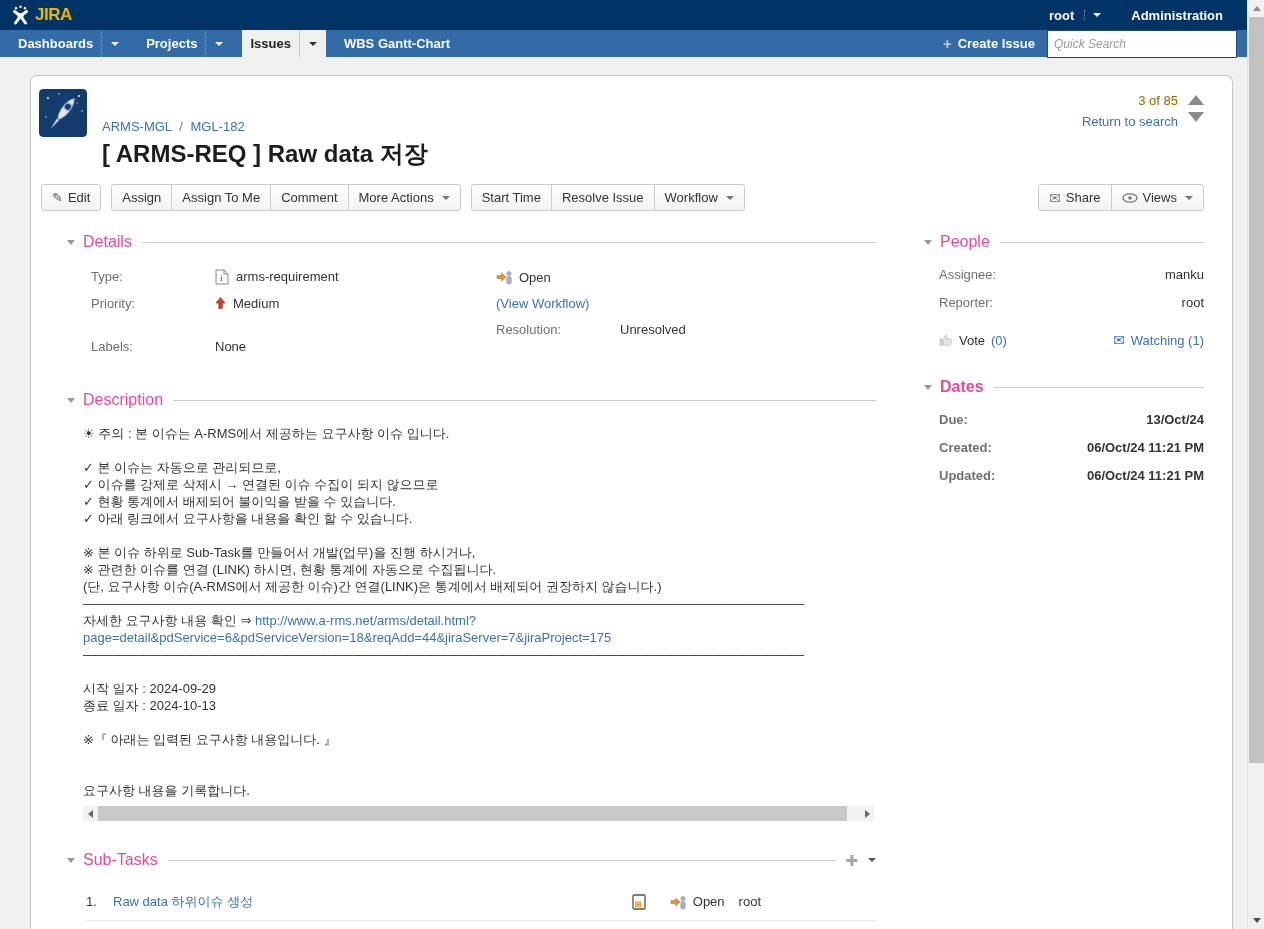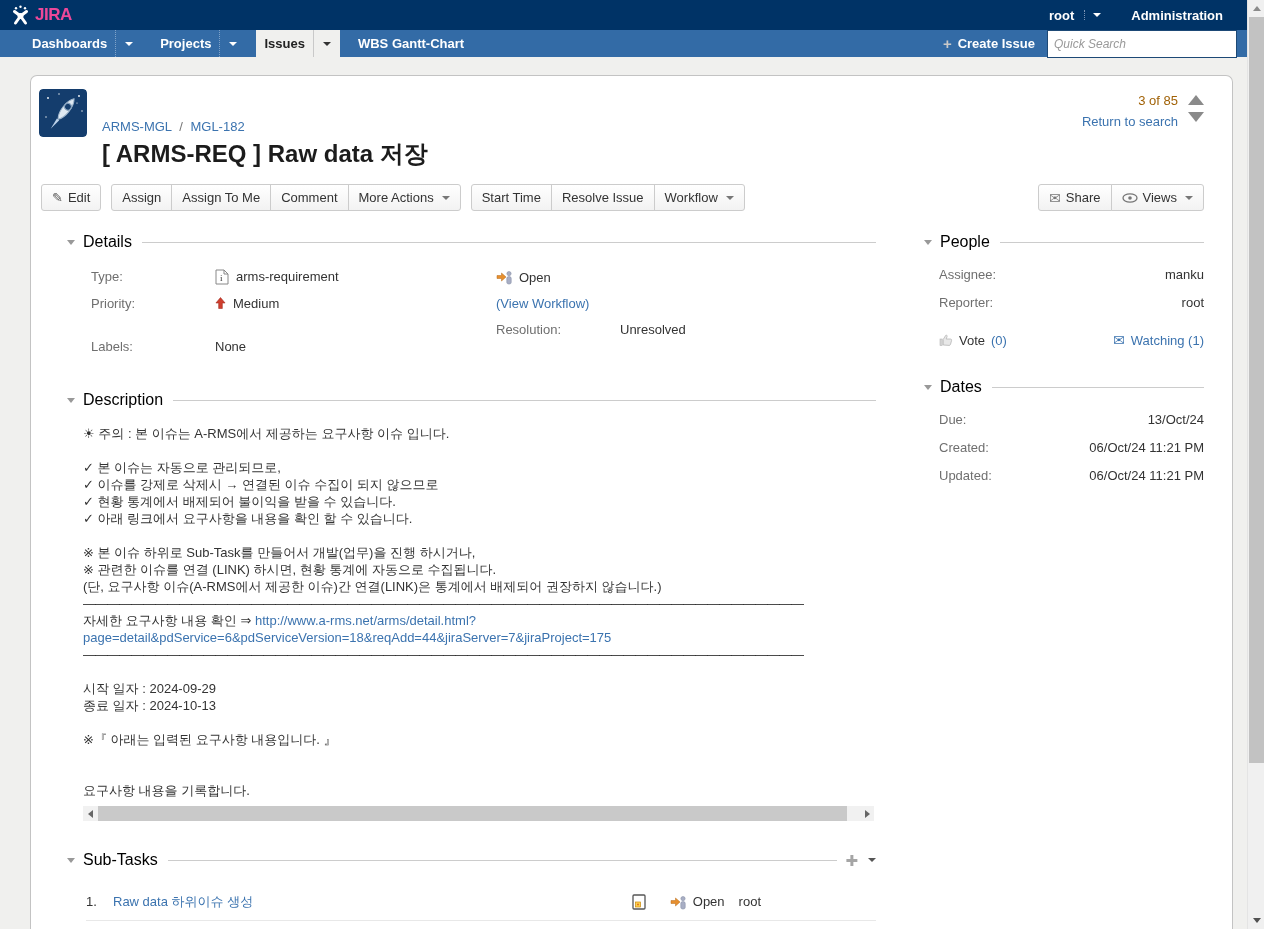--- a/index.html
+++ b/index.html
@@ -5,28 +5,28 @@
   * { margin:0; padding:0; box-sizing:border-box; }
   html,body { width:1264px; height:929px; overflow:hidden; }
   body { font-family:"Liberation Sans","DejaVu Sans",sans-serif; background:#f0f0ee; font-size:13px; color:#333; }
   a { color:#3b73af; text-decoration:none; cursor:pointer; }
 
   .app { width:1247px; }
 
   
   .top-header { height:30px; background:#003366; display:flex; align-items:center; padding:0 10px; color:#fff; }
   .logo { display:flex; align-items:center; gap:4px; cursor:pointer; }
-  .logo-text { font-size:17px; font-weight:bold; letter-spacing:-0.5px; color:#ec4899; }
+  .logo-text { font-size:17px; font-weight:bold; letter-spacing:-0.5px; color:#eab308; }
   .top-right { margin-left:auto; display:flex; align-items:center; gap:4px; font-weight:bold; font-size:13px; }
   .user-caret { display:inline-flex; align-items:center; padding:3px 8px; border-left:1px dotted #7a94b5; margin-left:6px; cursor:pointer; }
   .admin-link { color:#fff; margin-left:18px; margin-right:14px; }
   .caret-w { width:0; height:0; border-left:4px solid transparent; border-right:4px solid transparent; border-top:4px solid #fff; display:inline-block; }
 
   
-  .nav-bar { height:27px; background:#336ba6; display:flex; align-items:stretch; padding-left:24px; color:#fff; }
+  .nav-bar { height:27px; background:#336ba6; display:flex; align-items:stretch; padding-left:10px; color:#fff; }
   .nav-item { display:flex; align-items:center; font-weight:bold; padding:0 8px; cursor:pointer; color:#fff; }
   .nav-sep-caret { display:flex; align-items:center; padding:0 9px; border-left:1px dotted #7fa3c9; cursor:pointer; }
   .nav-group { display:flex; align-items:stretch; margin-right:10px; }
   .nav-tab-active { background:#f0f0ee; color:#222; display:flex; align-items:stretch; margin-right:10px; }
   .nav-tab-active .nav-item { color:#222; }
   .nav-tab-active .nav-sep-caret { border-left:1px solid #c9c9c9; }
   .caret-d { width:0; height:0; border-left:4px solid transparent; border-right:4px solid transparent; border-top:4px solid #333; display:inline-block; }
   .nav-right { margin-left:auto; display:flex; align-items:center; gap:12px; padding-right:10px; }
   .create-issue { display:flex; align-items:center; gap:6px; font-weight:bold; color:#fff; cursor:pointer; }
   .plus-glyph { color:#c9c9c9; font-size:15px; font-weight:bold; }
@@ -62,21 +62,21 @@
   .icon-pencil { color:#555; font-size:13px; }
   .icon-env { color:#777; font-size:14px; }
 
   
   .sections { margin-left:28px; margin-top:22px; display:flex; gap:48px; }
   .col-left { width:809px; flex:0 0 809px; }
   .col-right { flex:1; }
 
   .sec-head { display:flex; align-items:center; cursor:default; }
   .sec-tri { width:0; height:0; border-left:4px solid transparent; border-right:4px solid transparent; border-top:5px solid #999; margin-right:8px; cursor:pointer; }
-  .sec-title { font-size:16px; color:#000000; white-space:nowrap; }
+  .sec-title { font-size:16px; color:#ec4899; white-space:nowrap; }
   .sec-rule { flex:1; height:1px; background:#ccc; margin-left:10px; }
 
   
   .details-body { display:flex; margin-top:18px; padding-left:24px; }
   .dcol1 { width:405px; }
   .dcol2 { flex:1; }
   .frow { display:flex; margin-bottom:11px; }
   .flabel { width:124px; color:#6f6f6f; flex:0 0 124px; }
   .fvalue { color:#333; display:flex; align-items:flex-start; gap:7px; }
   .labels-gap { margin-top:28px; }
@@ -448,21 +448,21 @@
                 <a>(0)</a>
               </span>
               <span class="watch-right">
                 <span class="icon-env-blue">✉</span>
                 <a>Watching (1)</a>
               </span>
             </div>
           </div>
         </div>
 
-        <div style="margin-top:30px;">
+        <div style="margin-top:30px;font-weight:bold;">
           <div class="sec-head">
             <span class="sec-tri"></span>
             <span class="sec-title">Dates</span>
             <span class="sec-rule"></span>
           </div>
           <div class="pbody">
             <div class="prow">
               <span class="plabel">Due:</span>
               <span class="pvalue">13/Oct/24</span>
             </div>

